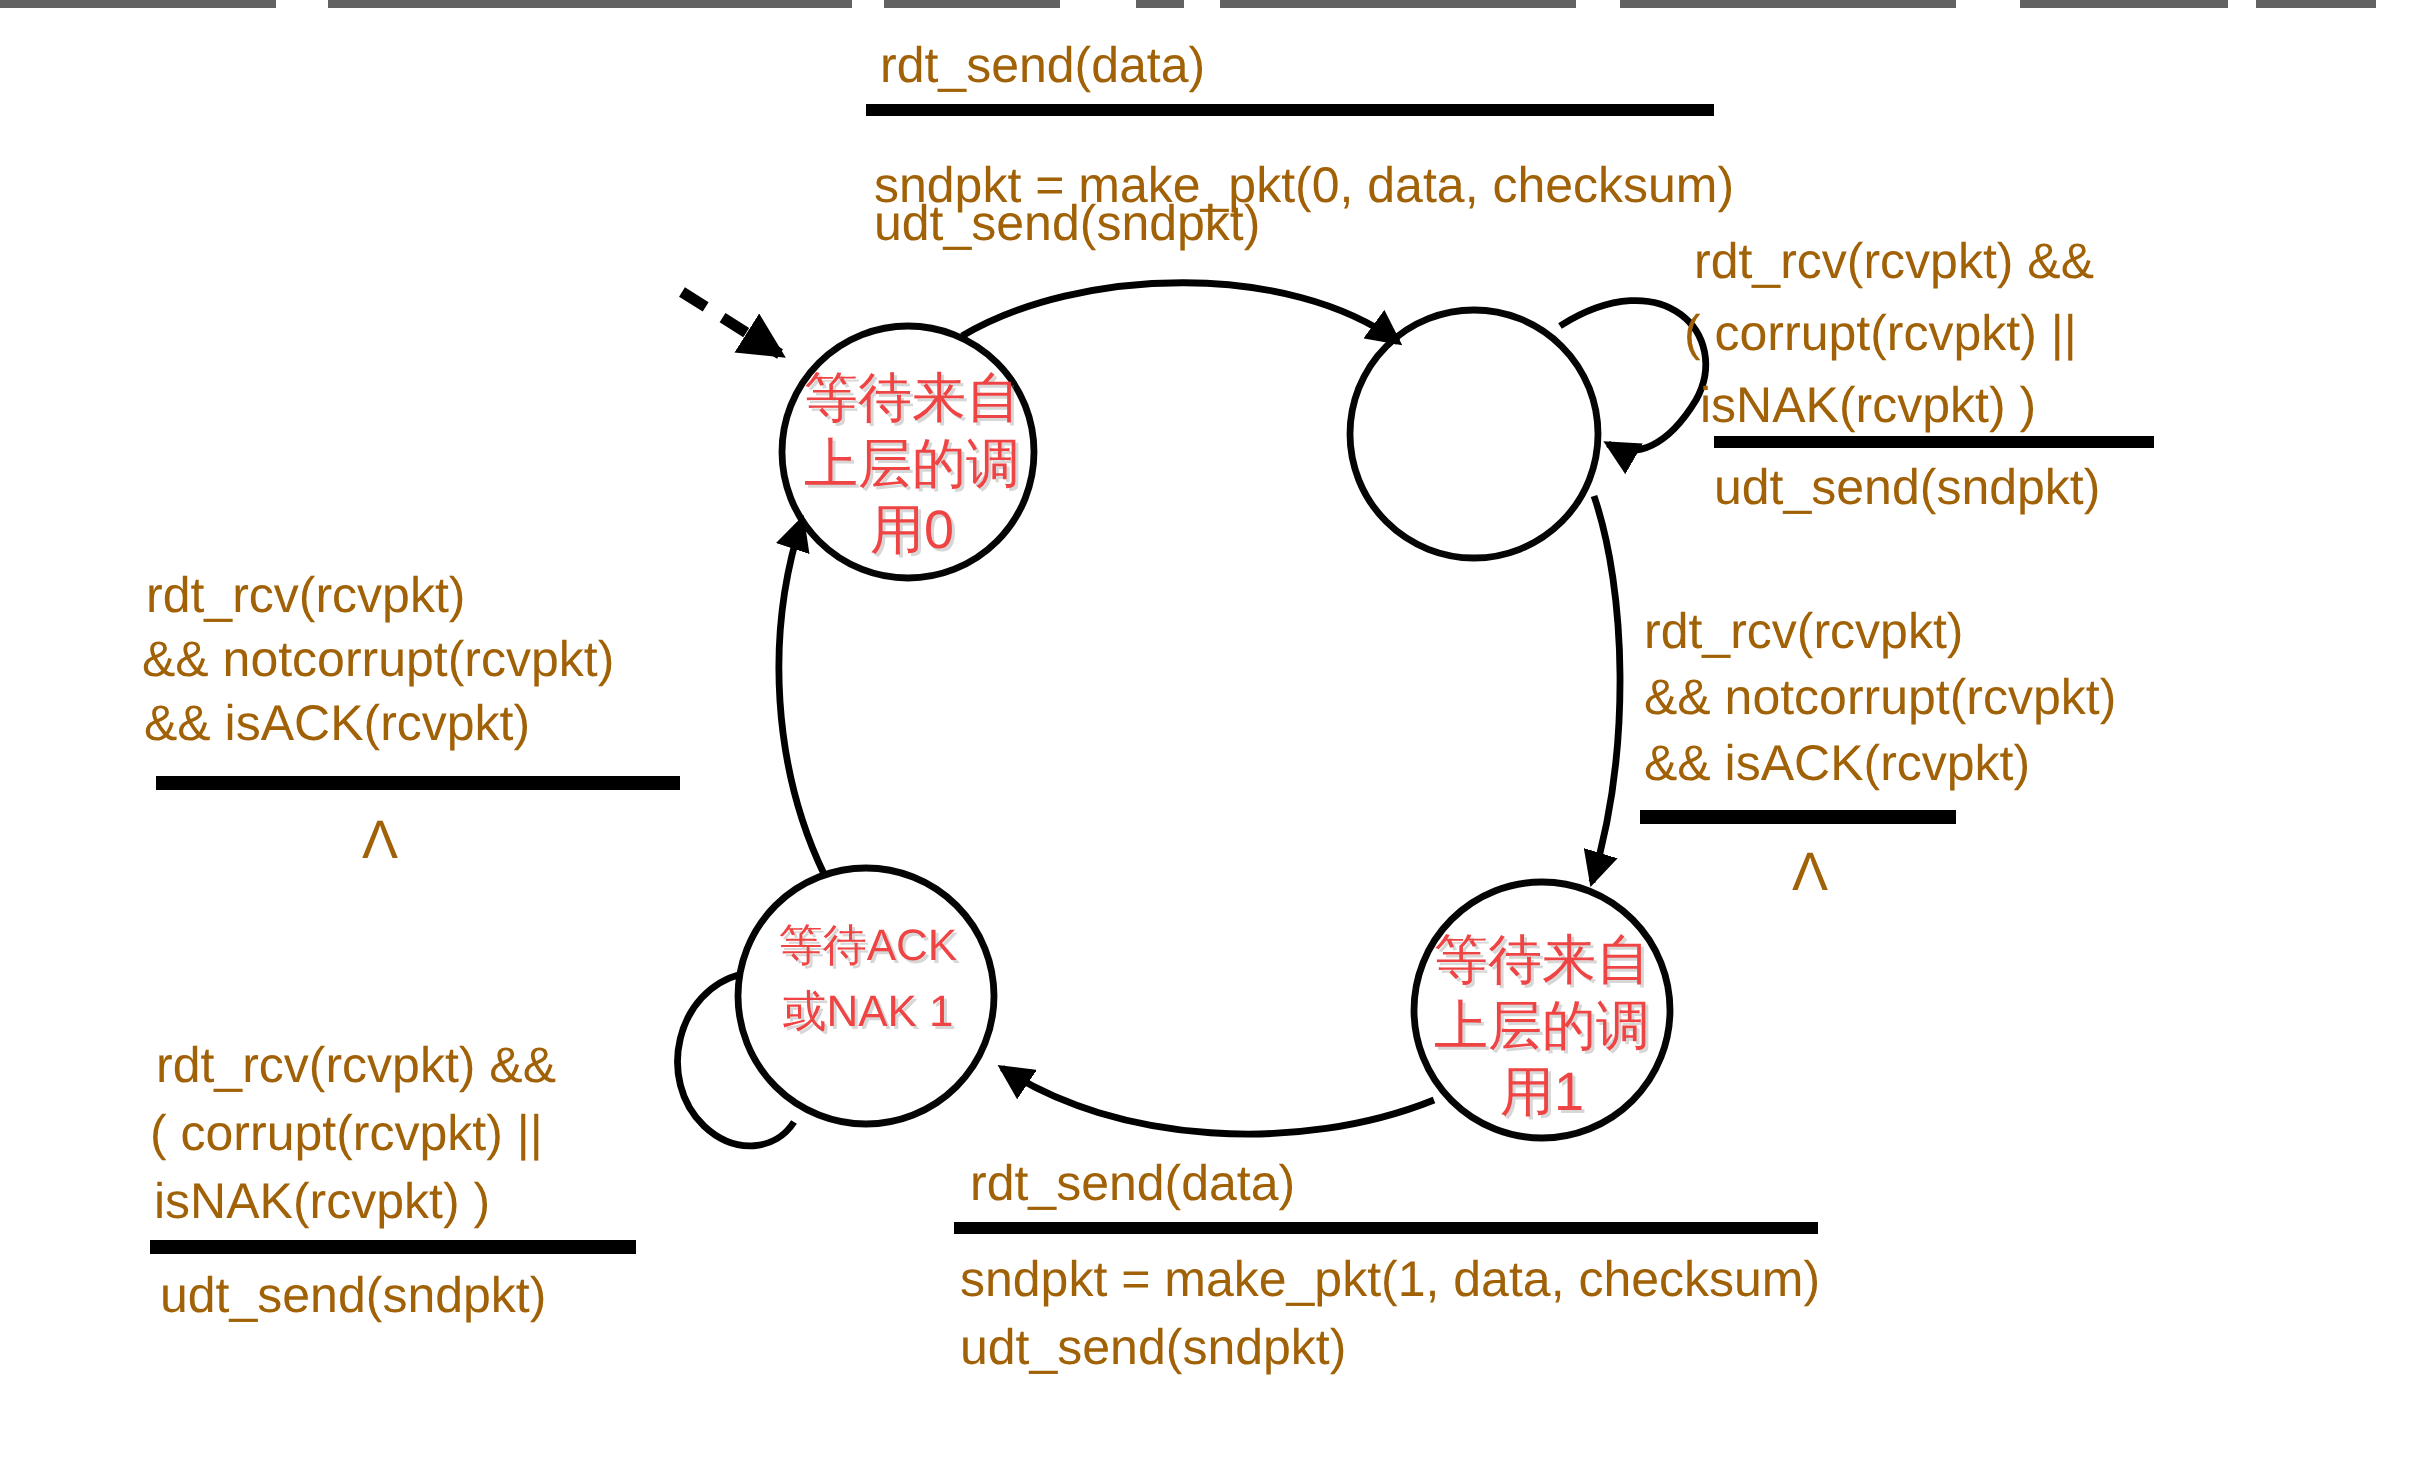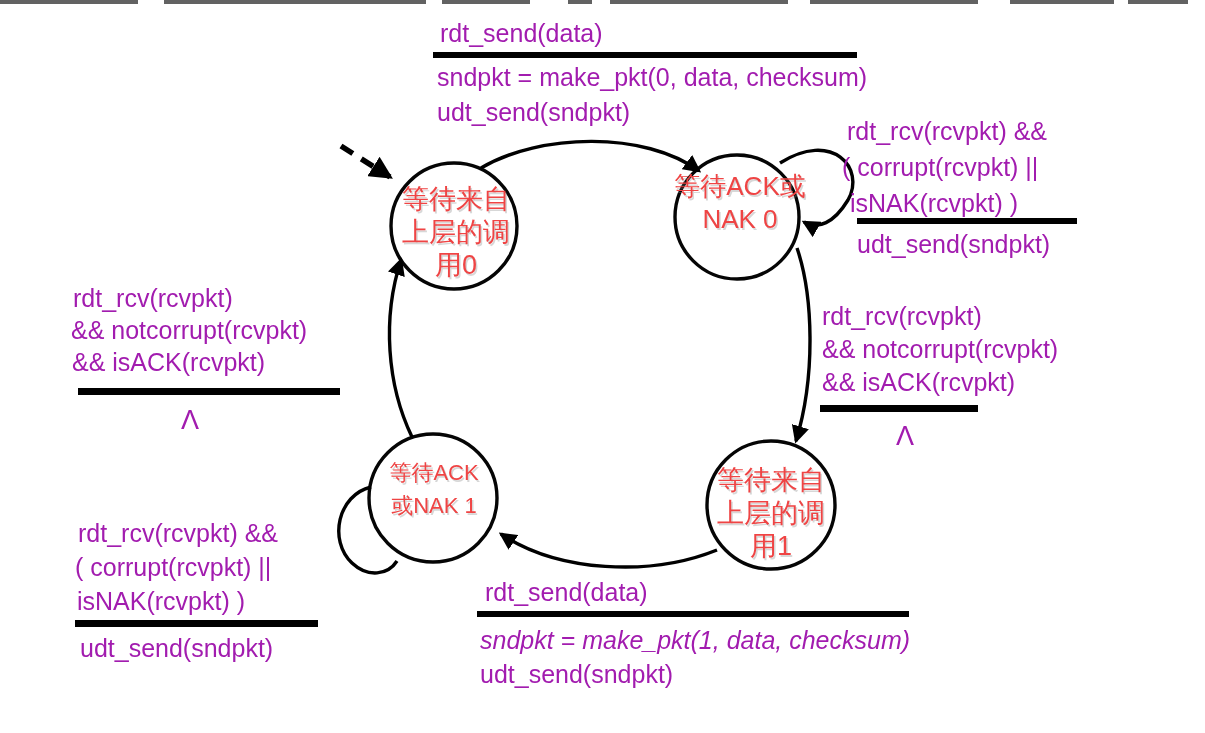--- a/index.html
+++ b/index.html
@@ -2,21 +2,21 @@
 <html><head>
 <meta charset="utf-8">
 <style>
   html,body{margin:0;padding:0;background:#ffffff;}
   .stage{
     position:relative;width:1205px;height:733px;background:#ffffff;overflow:hidden;
     font-family:"Liberation Sans","DejaVu Sans",sans-serif;color:#000;
   }
   .layer{position:absolute;left:0;top:0;}
   .t{
-    position:absolute;font-size:25px;line-height:1.1;white-space:nowrap;color:#a21caf;
+    position:absolute;font-size:25px;line-height:1.1;white-space:nowrap;color:#a16207;
   }
   .lambda{font-size:27px;}
   .bar{position:absolute;background:#000;}
   .state-label{
     position:absolute;text-align:center;font-size:27px;line-height:33px;
     white-space:pre-line;transform:translateX(-50%);color:#ef4444;
     text-shadow:1.5px 1.5px 0 rgba(140,140,140,0.35);
   }
 </style>
 </head>
@@ -52,31 +52,29 @@
     <path d="M 717 550 C 650 577, 558 572, 501 534" fill="none" stroke="#000" stroke-width="3.4" marker-end="url(#arrow)"></path>
 
     <path d="M 371 487 C 338 495, 328 540, 352 563 C 368 578, 388 575, 397 561" fill="none" stroke="#000" stroke-width="3.4"></path>
 
     <path d="M 412 437 C 387 385, 382 318, 401 260" fill="none" stroke="#000" stroke-width="3.4" marker-end="url(#arrow)"></path>
   </svg>
 
   <div class="state-label" style="left:456px;top:183px;">等待来自
 上层的调
 用0</div>
-  <div class="state-label" style="left:740px;top:170px;font-size:26px;">等待ACK或
-NAK 0</div>
   <div class="state-label" style="left:771px;top:464px;">等待来自
 上层的调
 用1</div>
   <div class="state-label" style="left:434px;top:456px;font-size:22px;">等待ACK
 或NAK 1</div>
 
   <div class="t" style="left:440px;top:20px;">rdt_send(data)</div>
   <div class="bar" style="left:433px;top:52px;width:424px;height:6px;"></div>
-  <div class="t" style="left:437px;top:64px;">sndpkt = make_pkt(0, data, checksum)</div>
+  <div class="t" style="left:437px;top:80px;">sndpkt = make_pkt(0, data, checksum)</div>
   <div class="t" style="left:437px;top:99px;">udt_send(sndpkt)</div>
 
   <div class="t" style="left:847px;top:118px;">rdt_rcv(rcvpkt) &amp;&amp;</div>
   <div class="t" style="left:842px;top:154px;">( corrupt(rcvpkt) ||</div>
   <div class="t" style="left:850px;top:190px;">isNAK(rcvpkt) )</div>
   <div class="bar" style="left:857px;top:218px;width:220px;height:6px;"></div>
   <div class="t" style="left:857px;top:231px;">udt_send(sndpkt)</div>
 
   <div class="t" style="left:73px;top:285px;">rdt_rcv(rcvpkt)</div>
   <div class="t" style="left:71px;top:317px;">&amp;&amp; notcorrupt(rcvpkt)</div>
@@ -91,16 +89,16 @@
   <div class="t lambda" style="left:896px;top:422px;">Λ</div>
 
   <div class="t" style="left:78px;top:520px;">rdt_rcv(rcvpkt) &amp;&amp;</div>
   <div class="t" style="left:75px;top:554px;">( corrupt(rcvpkt) ||</div>
   <div class="t" style="left:77px;top:588px;">isNAK(rcvpkt) )</div>
   <div class="bar" style="left:75px;top:620px;width:243px;height:7px;"></div>
   <div class="t" style="left:80px;top:635px;">udt_send(sndpkt)</div>
 
   <div class="t" style="left:485px;top:579px;">rdt_send(data)</div>
   <div class="bar" style="left:477px;top:611px;width:432px;height:6px;"></div>
-  <div class="t" style="left:480px;top:627px;font-style:italic;">sndpkt = make_pkt(1, data, checksum)</div>
+  <div class="t" style="left:480px;top:627px;">sndpkt = make_pkt(1, data, checksum)</div>
   <div class="t" style="left:480px;top:661px;">udt_send(sndpkt)</div>
 
 </div>
 
 </body></html>

